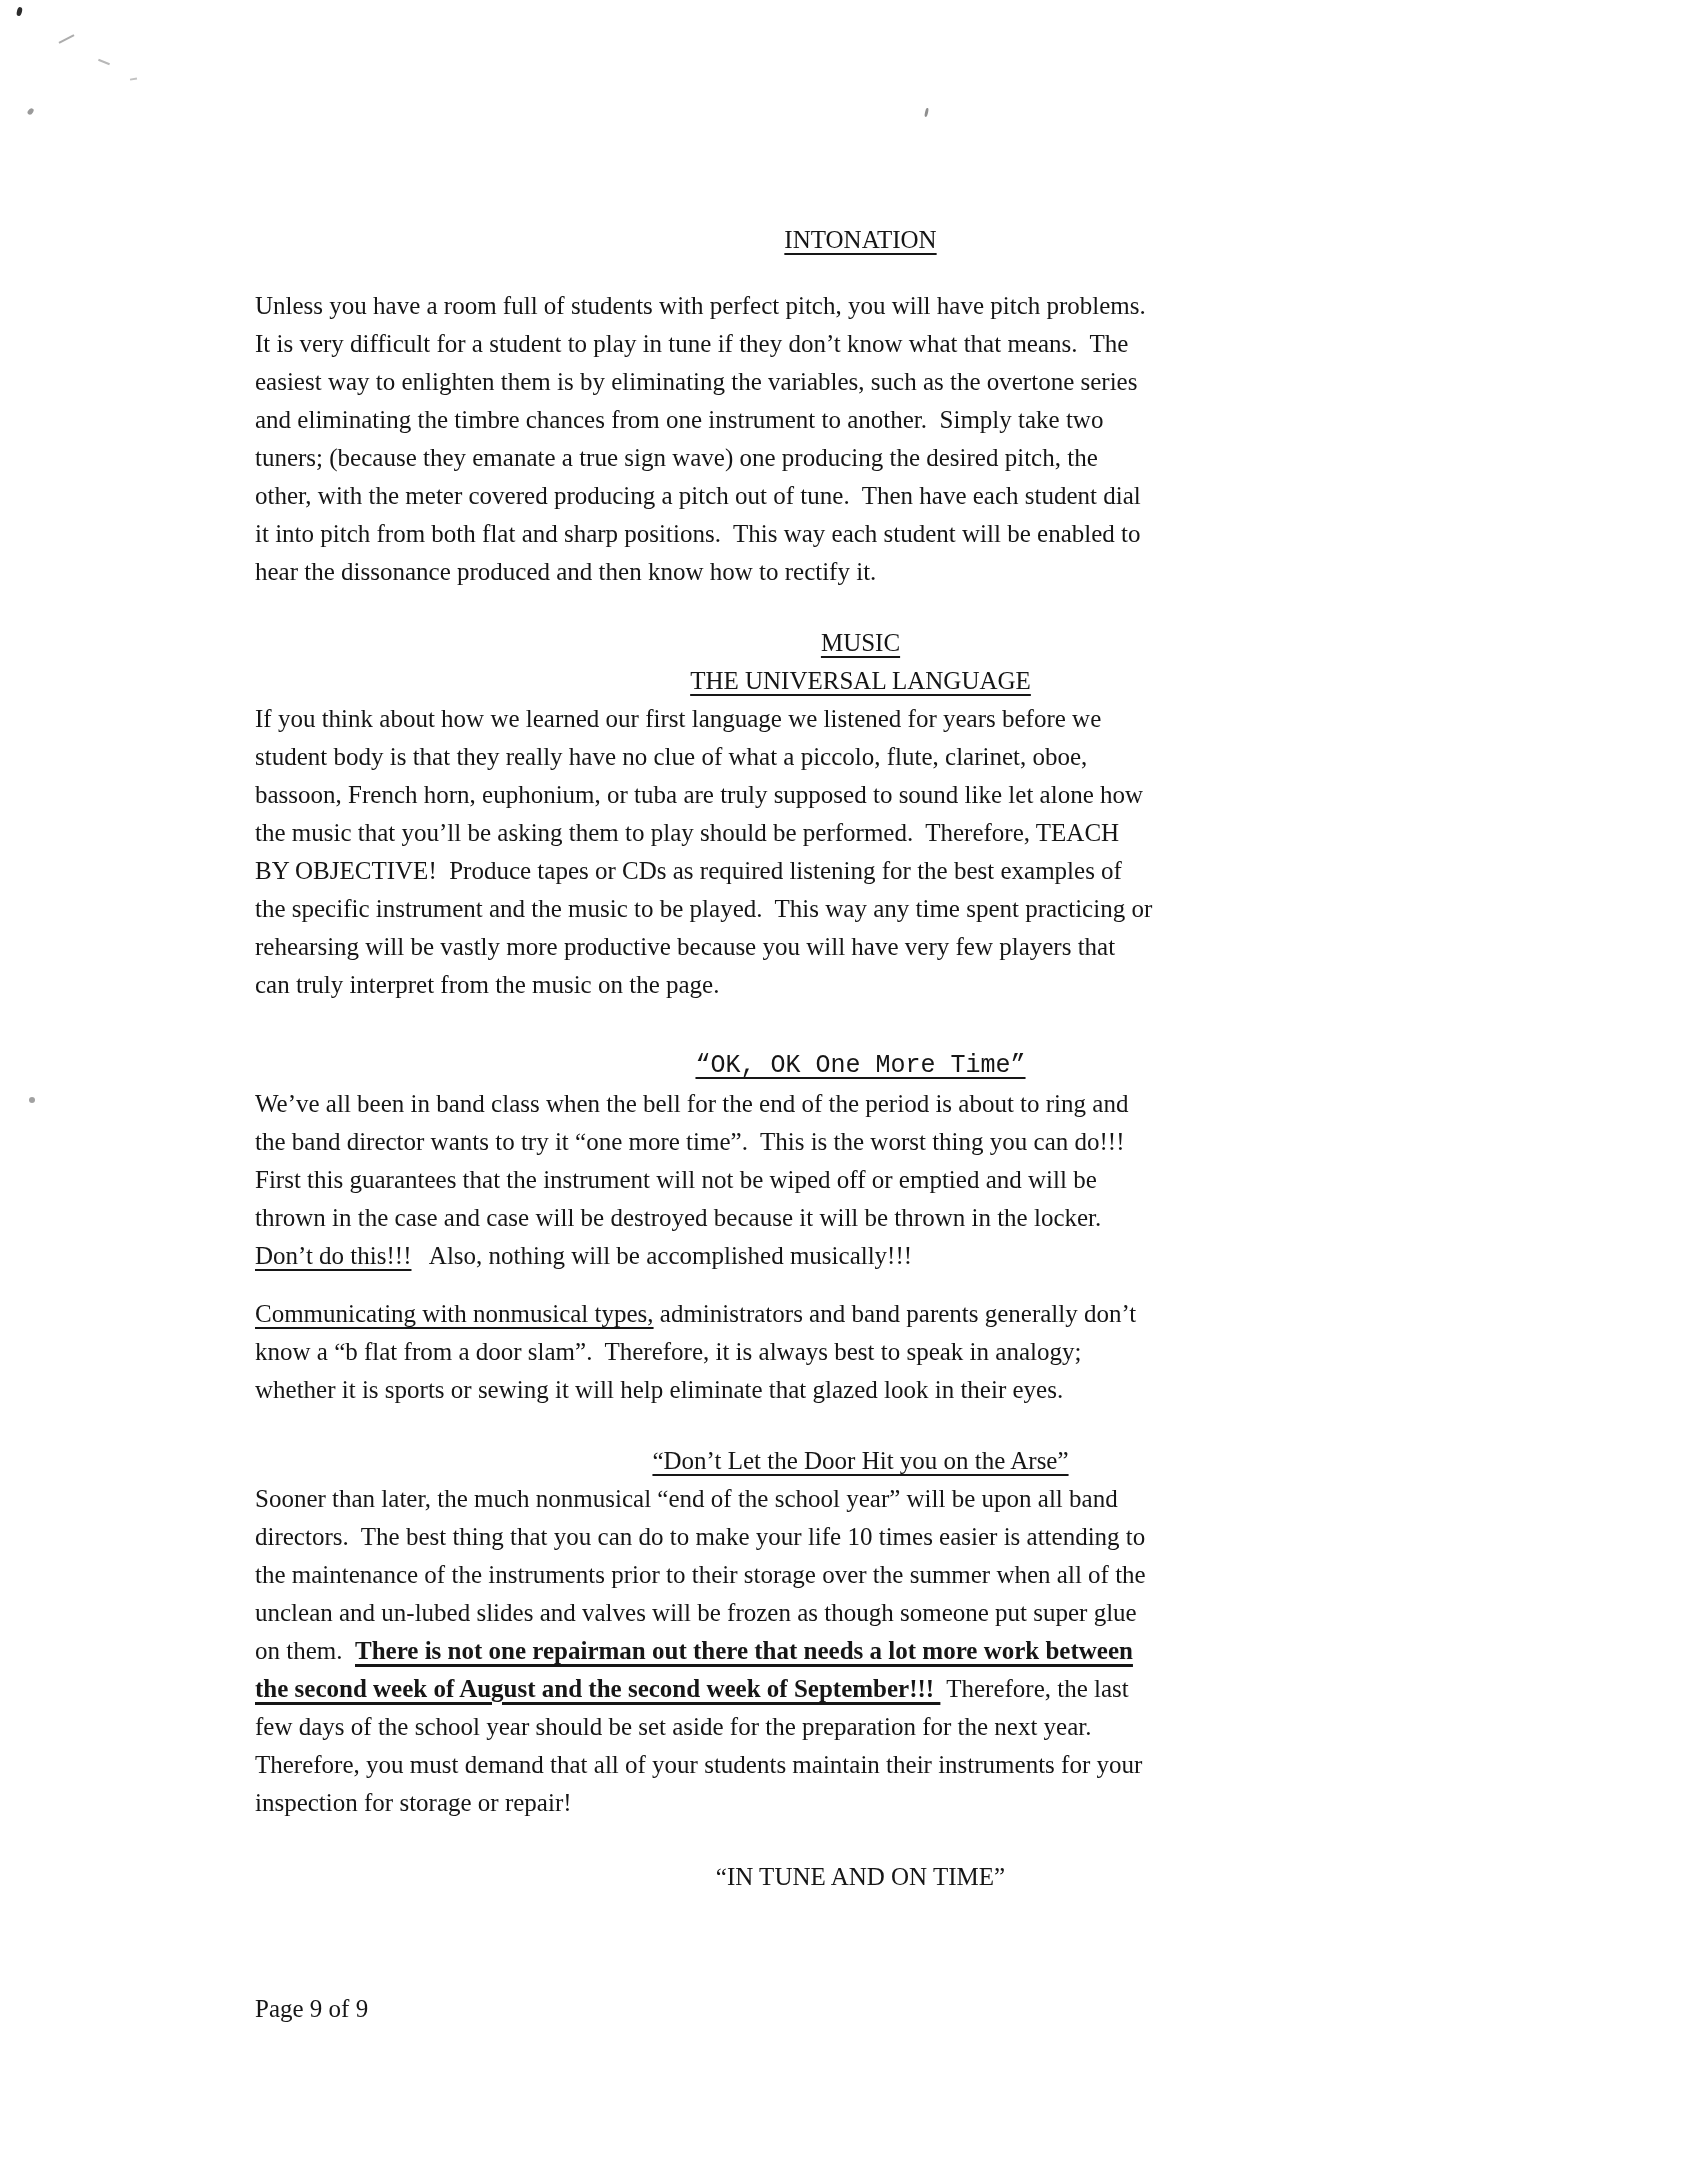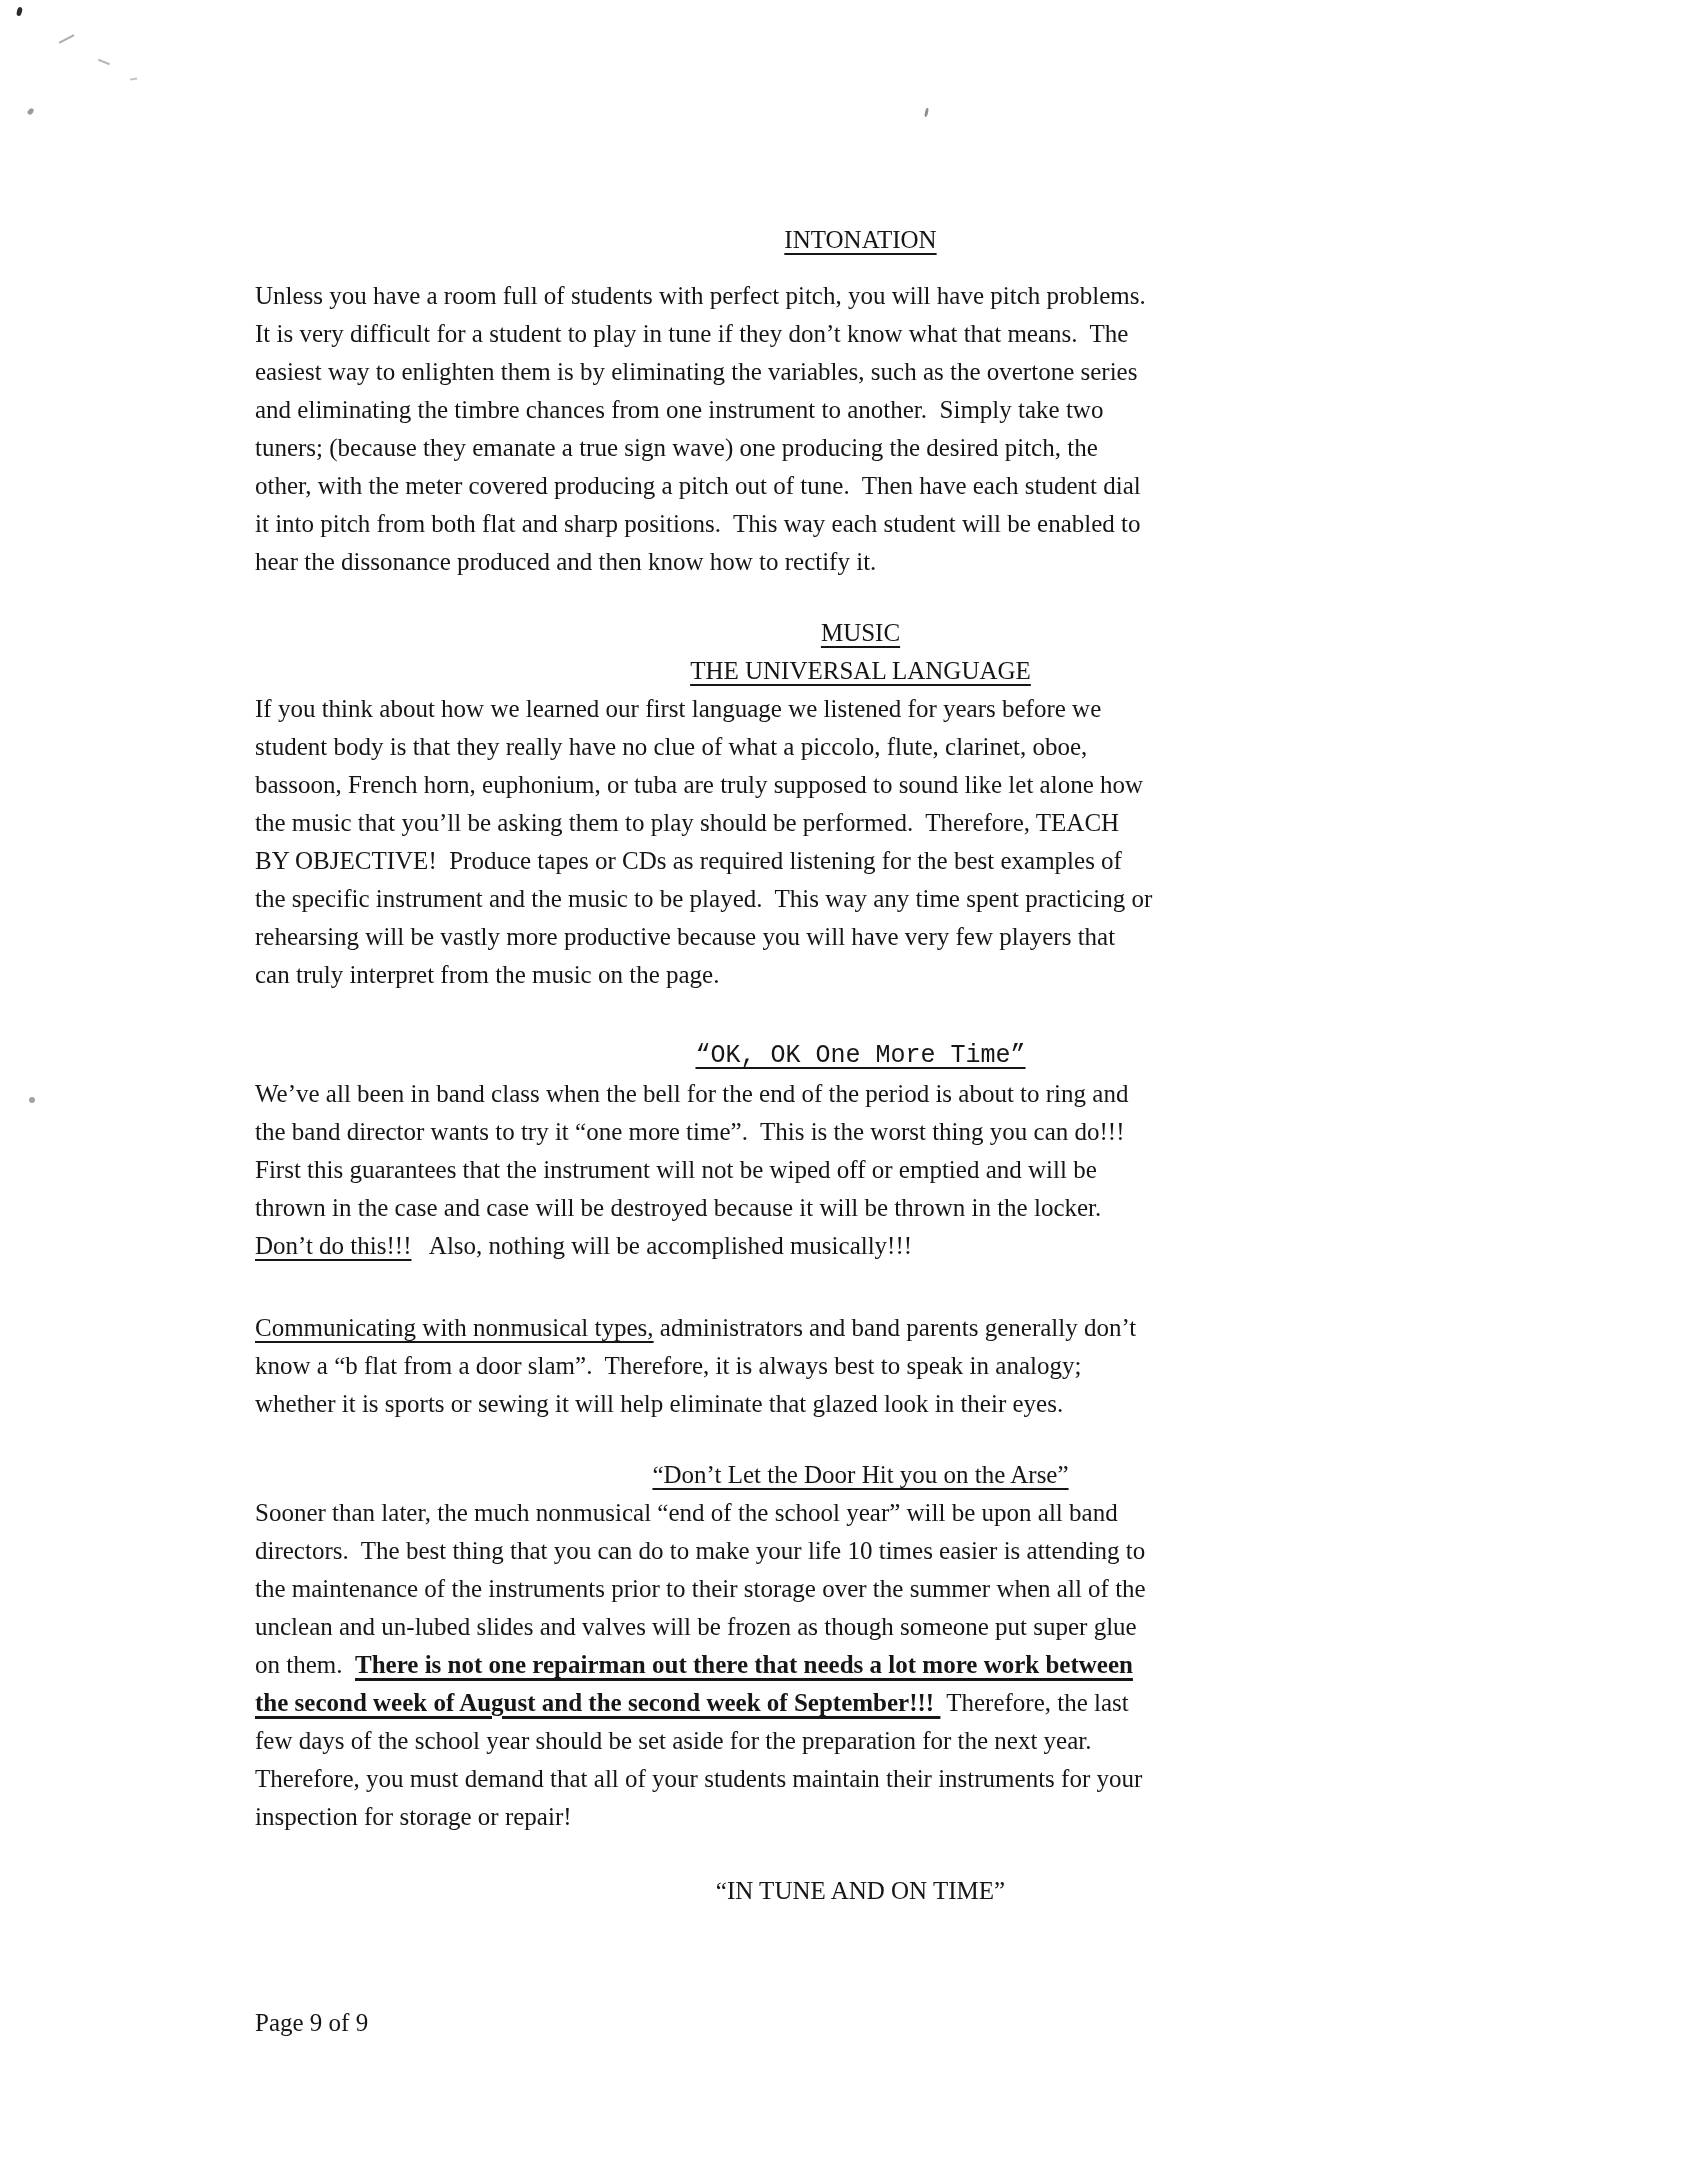--- a/index.html
+++ b/index.html
@@ -44,27 +44,27 @@
     text-underline-offset: 4.6px;
     text-decoration-thickness: 2px;
   }
   .bu {
     font-weight: bold;
     text-decoration: underline;
     text-underline-offset: 5.3px;
     text-decoration-thickness: 3.3px;
   }
   #h-intonation { margin-top: 221px; }
-  #p-intonation { margin-top: 18px; }
+  #p-intonation { margin-top: 28px; }
   #h-music { margin-top: 33px; }
   #h-universal { margin-top: 0; }
   #p-music { margin-top: 0; }
   #h-ok { margin-top: 43px; font-family: Liberation Mono, monospace; }
   #p-ok { margin-top: 0; }
-  #p-comm { margin-top: 44px; }
+  #p-comm { margin-top: 20px; }
   #h-door { margin-top: 33px; }
   #p-door { margin-top: 0; }
   #h-intune { margin-top: 36px; }
   #footer-page { margin-top: 94px; }
   
   .speck {
     position: absolute;
     background: #333;
   }
   #sp1 { left: 17px; top: 6.6px; width: 4.6px; height: 8.6px; border-radius: 50%; background: #2c2c2c; transform: rotate(14deg); }

